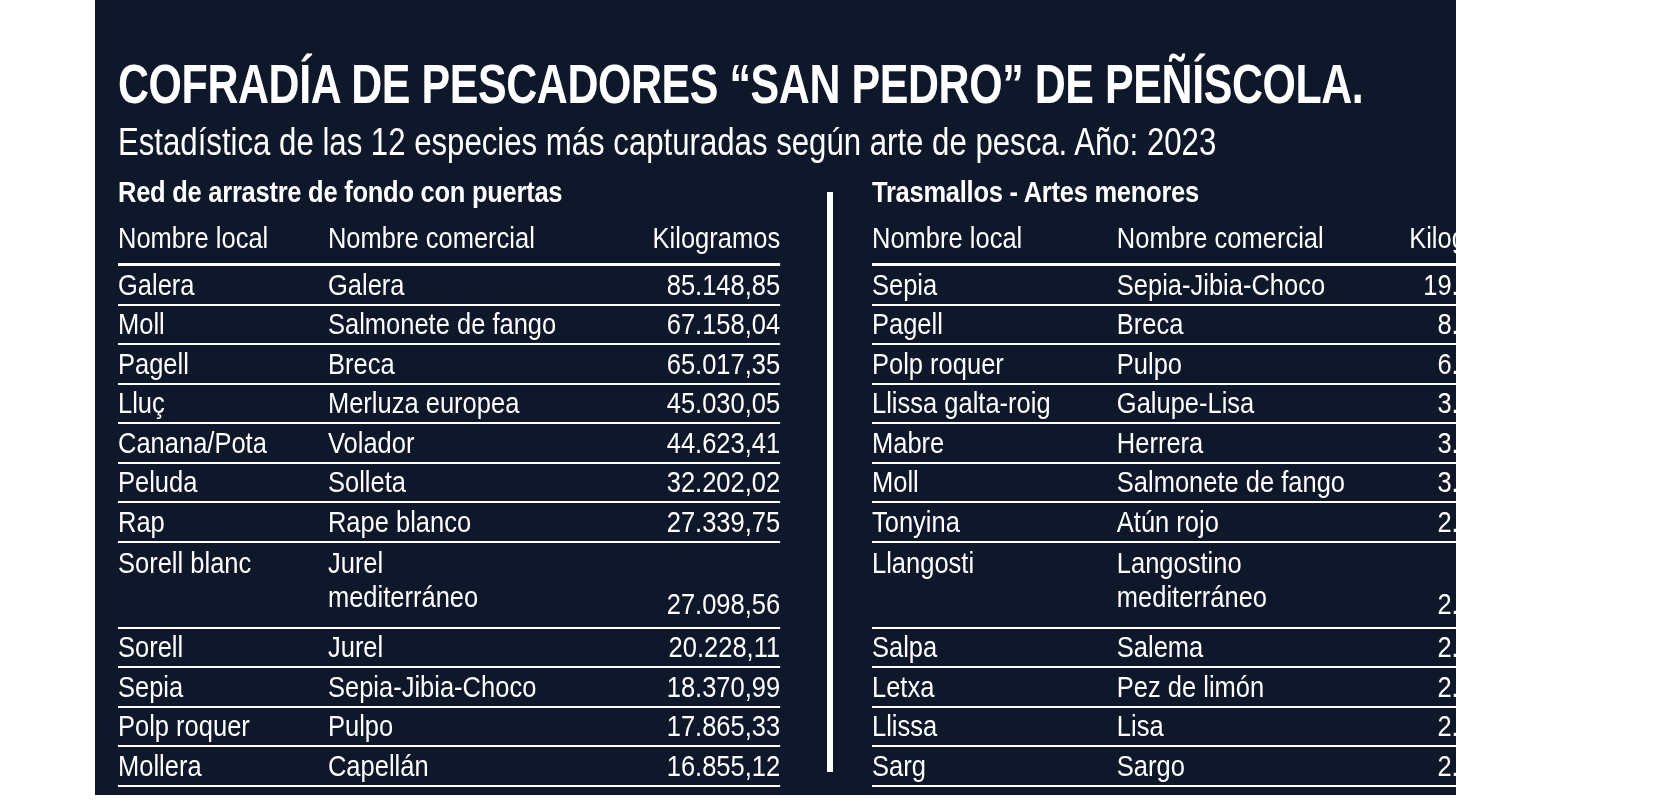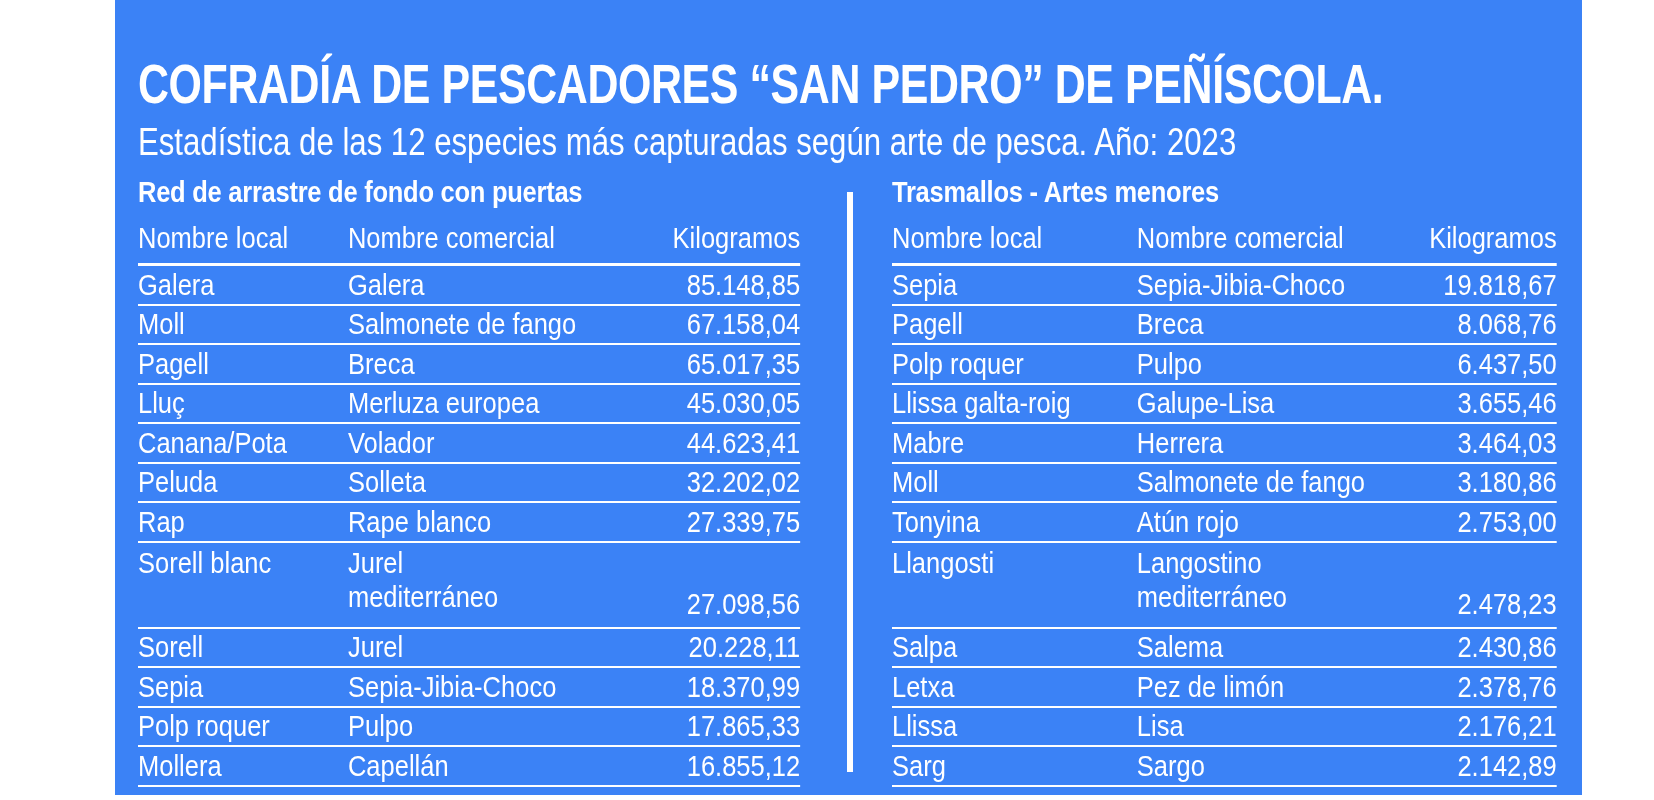--- a/index.html
+++ b/index.html
@@ -1,18 +1,18 @@
 <!DOCTYPE html>
 <html><head>
 <meta charset="utf-8">
 <style>
   html,body{margin:0;padding:0;background:#ffffff;}
   body{width:1654px;height:800px;position:relative;overflow:hidden;
        font-family:"Liberation Sans","DejaVu Sans",sans-serif;}
-  .panel{position:absolute;left:95px;top:0;width:1467px;height:795px;background:#3b82f6;color:#fff;margin-left:20px;}
+  .panel{position:absolute;left:95px;top:0;width:1361px;height:795px;background:#0f172a;color:#fff;}
   .title{position:absolute;left:23px;top:16px;font-size:55px;font-weight:bold;line-height:1.15;
          white-space:nowrap;transform:scaleX(0.78);transform-origin:0 0;letter-spacing:-0.5px;}
   .subtitle{position:absolute;left:23px;top:90px;font-size:38px;font-weight:400;line-height:1.1;
          white-space:nowrap;transform:scaleX(0.82);transform-origin:0 0;}
   .divider{position:absolute;left:732px;top:192px;width:6px;height:580px;background:#ffffff;}
   .tblwrap{position:absolute;top:176px;transform:scaleX(0.85);transform-origin:0 0;}
   .t0{left:23px;width:779px;}
   .t1{left:777px;width:782px;}
   .tbl-title{font-size:30px;font-weight:bold;line-height:32px;letter-spacing:-0.3px;margin:0 0 14px 0;}
   .thead{display:flex;align-items:flex-end;padding-bottom:9px;border-bottom:3px solid #ffffff;

